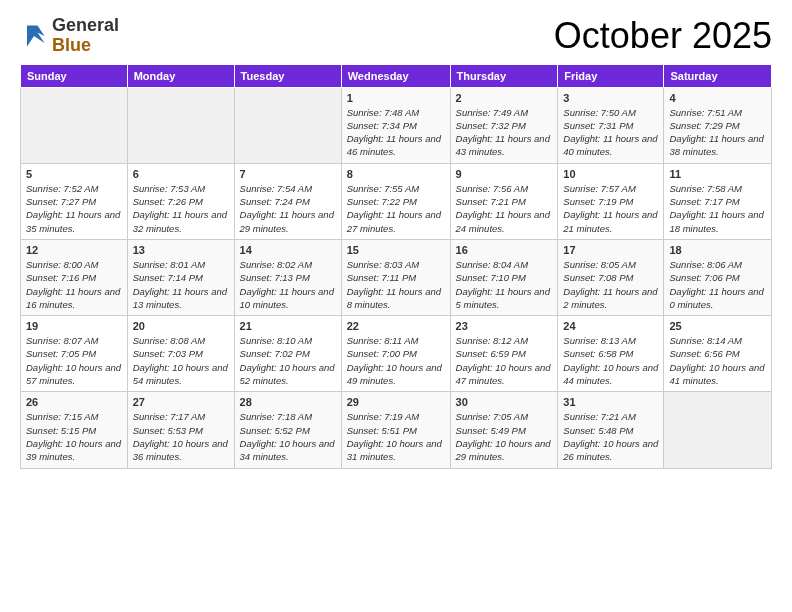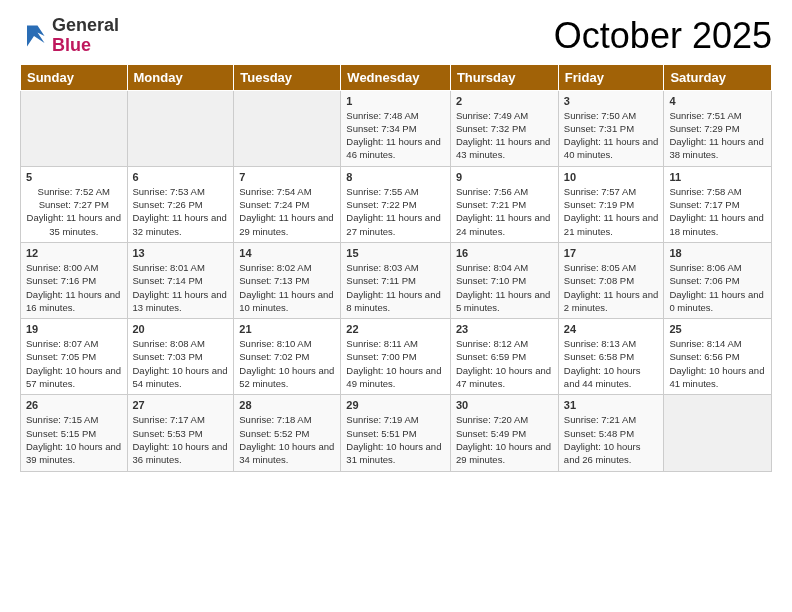--- a/index.html
+++ b/index.html
@@ -23,21 +23,21 @@
       display: flex;
       align-items: center;
       gap: 4px;
     }
     .logo-text {
       font-size: 18px;
       font-weight: bold;
       line-height: 1.1;
     }
     .logo-general { color: #333; }
-    .logo-blue { color: #be185d; }
+    .logo-blue { color: #a16207; }
     .logo-icon {
       width: 28px;
       height: 28px;
     }
     .title-block {
       text-align: right;
     }
     .month-title {
       font-size: 36px;
       font-weight: normal;
@@ -49,25 +49,25 @@
       color: #333;
       margin-top: 2px;
     }
     .calendar {
       width: 100%;
       border-collapse: collapse;
       margin-top: 8px;
       font-size: 10px;
     }
     .calendar thead tr th {
-      background: #a16207;
+      background: #6d28d9;
       color: #fff;
       text-align: left;
       padding: 5px 6px;
-      font-size: 13px;
+      font-size: 11px;
       font-weight: bold;
       border: 1px solid #fff;
     }
     .calendar tbody tr td {
       vertical-align: top;
       border: 1px solid #ccc;
       padding: 4px 5px;
       width: 113px;
       min-height: 80px;
       background: #fff;
@@ -82,20 +82,21 @@
       font-weight: bold;
       font-size: 11px;
       color: #333;
       display: block;
       margin-bottom: 2px;
     }
     .day-info {
       font-size: 9.5px;
       color: #333;
       line-height: 1.4;
+      font-style: italic;
     }
     .empty-cell {
       background: #f0f0f0 !important;
     }
   </style>
 </head>
 <body>
 
 <div class="page">
   <div class="header">
@@ -151,21 +152,21 @@
           <td>
             <span class="day-num">4</span>
             <div class="day-info" style="white-space: pre-line;">Sunrise: 7:51 AM
 Sunset: 7:29 PM
 Daylight: 11 hours and 38 minutes.</div>
           </td>
         </tr>
         <tr>
           <td>
             <span class="day-num">5</span>
-            <div class="day-info" style="white-space: pre-line; text-align: center;">Sunrise: 7:52 AM
+            <div class="day-info" style="white-space: pre-line;">Sunrise: 7:52 AM
 Sunset: 7:27 PM
 Daylight: 11 hours and 35 minutes.</div>
           </td>
           <td>
             <span class="day-num">6</span>
             <div class="day-info" style="white-space: pre-line;">Sunrise: 7:53 AM
 Sunset: 7:26 PM
 Daylight: 11 hours and 32 minutes.</div>
           </td>
           <td>
@@ -307,21 +308,21 @@
 Daylight: 10 hours and 34 minutes.</div>
           </td>
           <td>
             <span class="day-num">29</span>
             <div class="day-info" style="white-space: pre-line;">Sunrise: 7:19 AM
 Sunset: 5:51 PM
 Daylight: 10 hours and 31 minutes.</div>
           </td>
           <td>
             <span class="day-num">30</span>
-            <div class="day-info" style="white-space: pre-line;">Sunrise: 7:20 AM
+            <div class="day-info" style="white-space: pre-line;">Sunrise: 7:05 AM
 Sunset: 5:49 PM
 Daylight: 10 hours and 29 minutes.</div>
           </td>
           <td>
             <span class="day-num">31</span>
             <div class="day-info" style="white-space: pre-line;">Sunrise: 7:21 AM
 Sunset: 5:48 PM
 Daylight: 10 hours and 26 minutes.</div>
           </td>
           <td class="empty-cell"></td>

